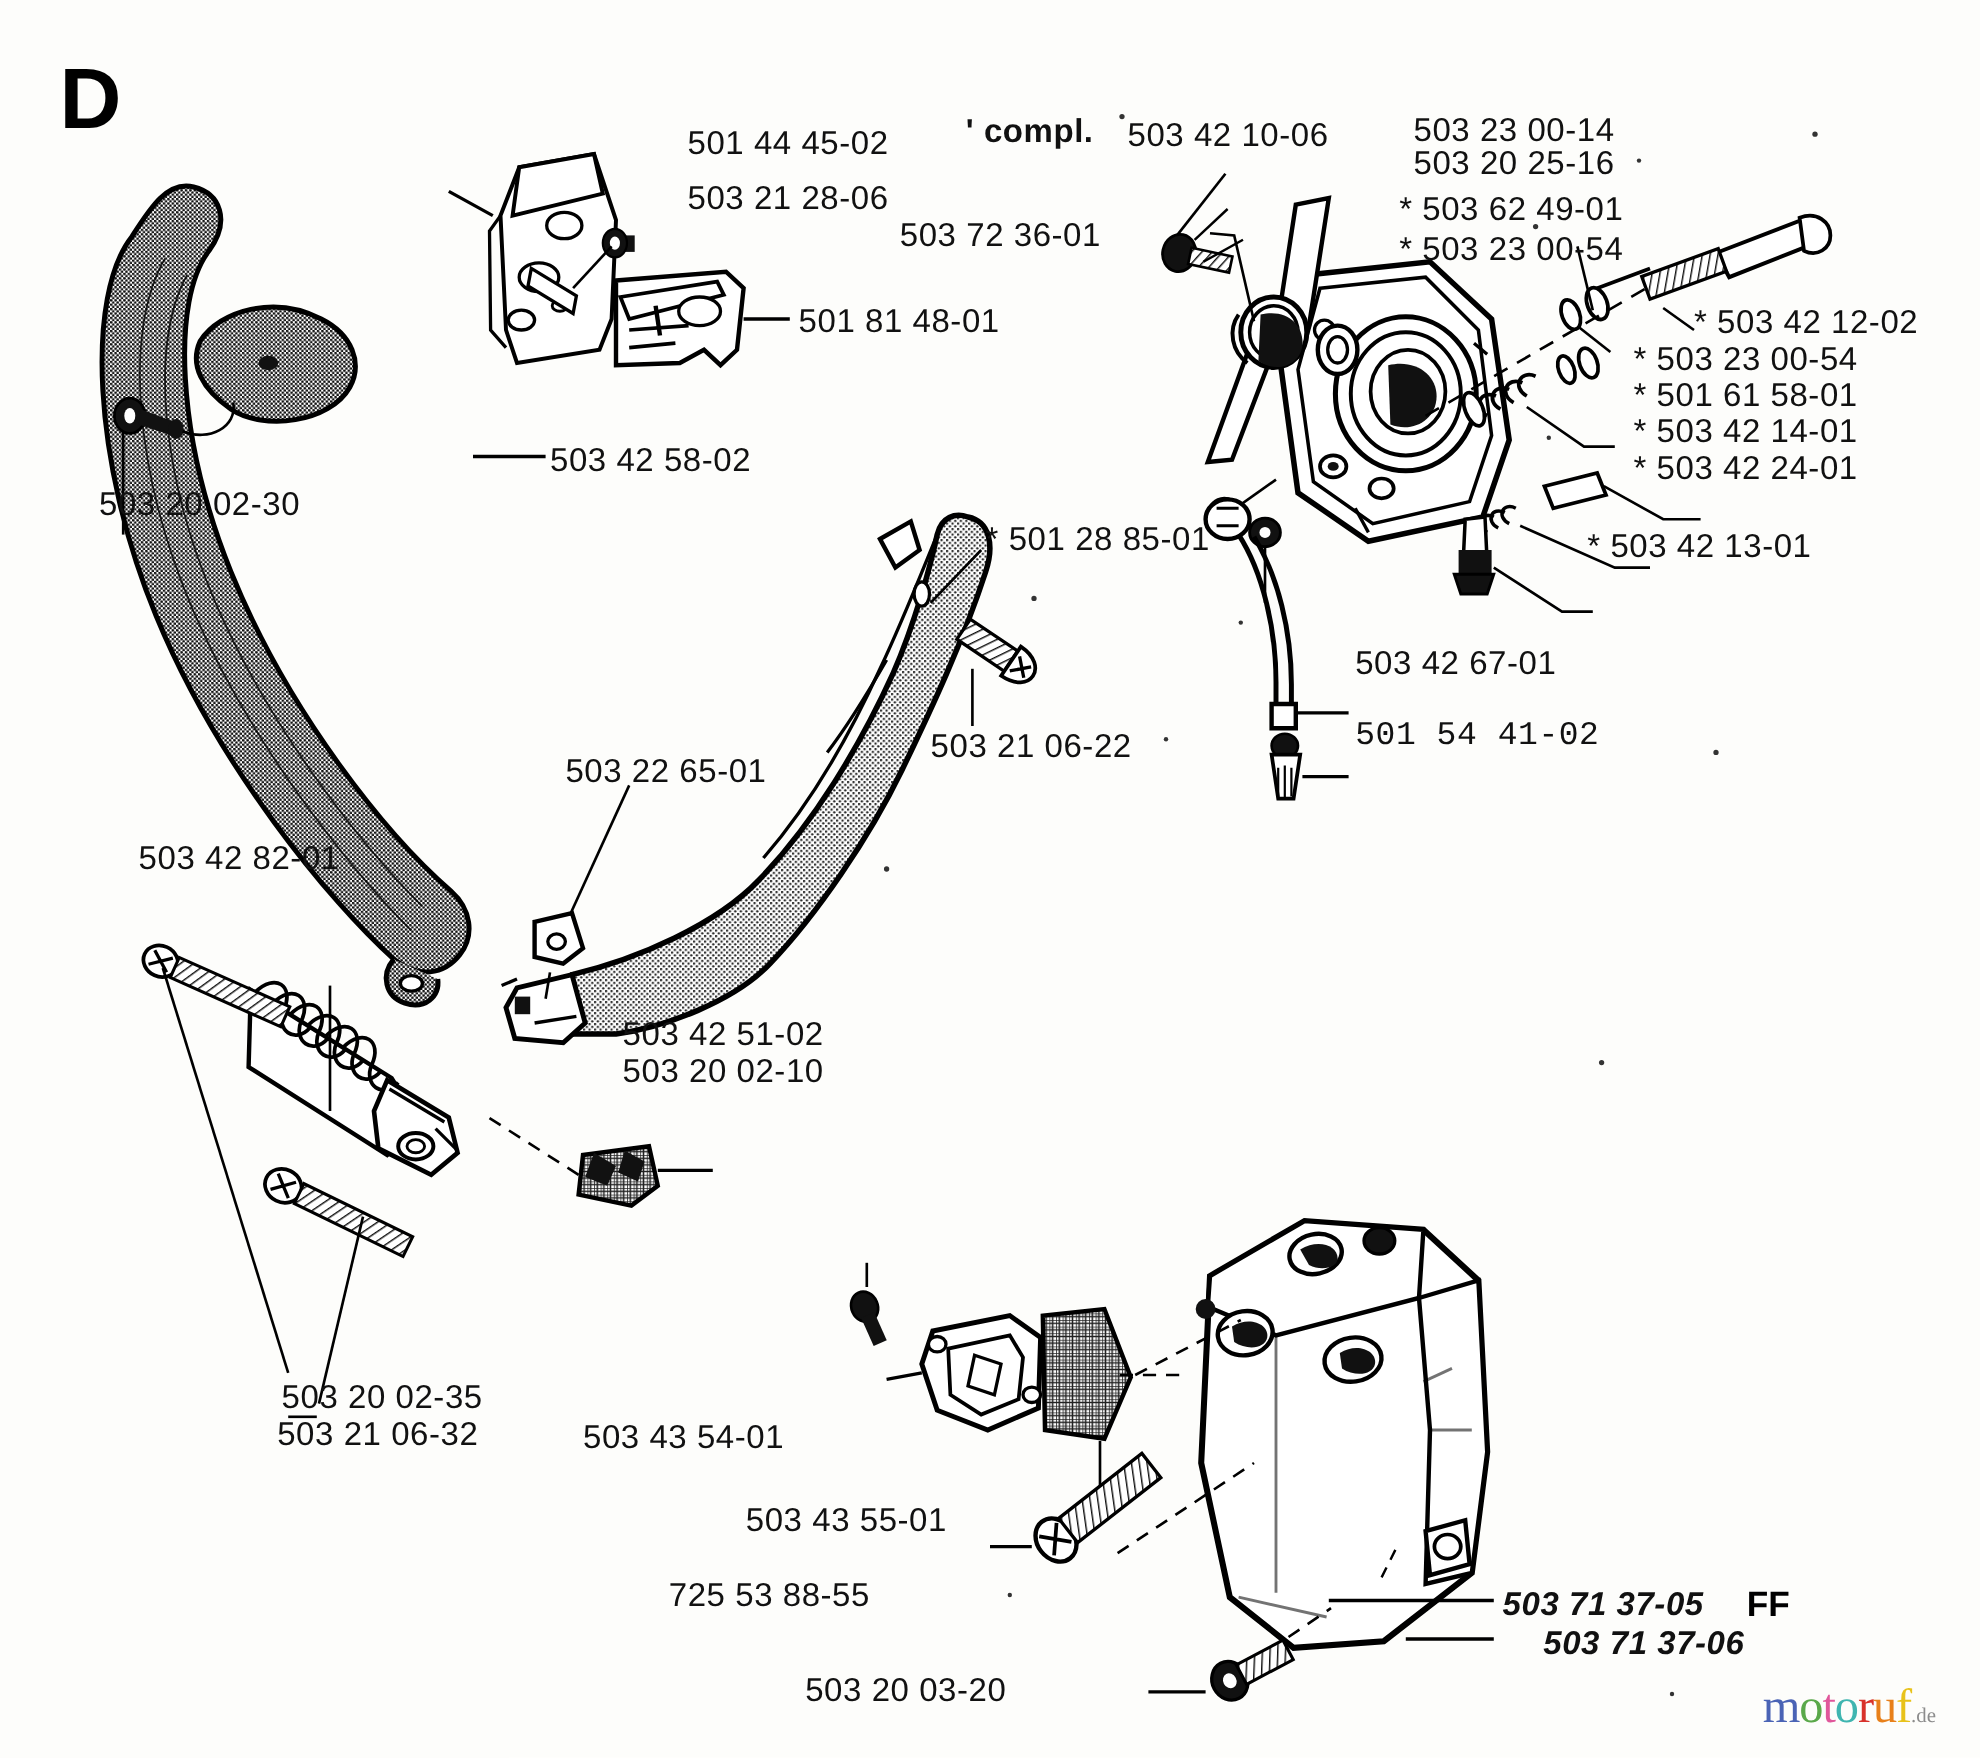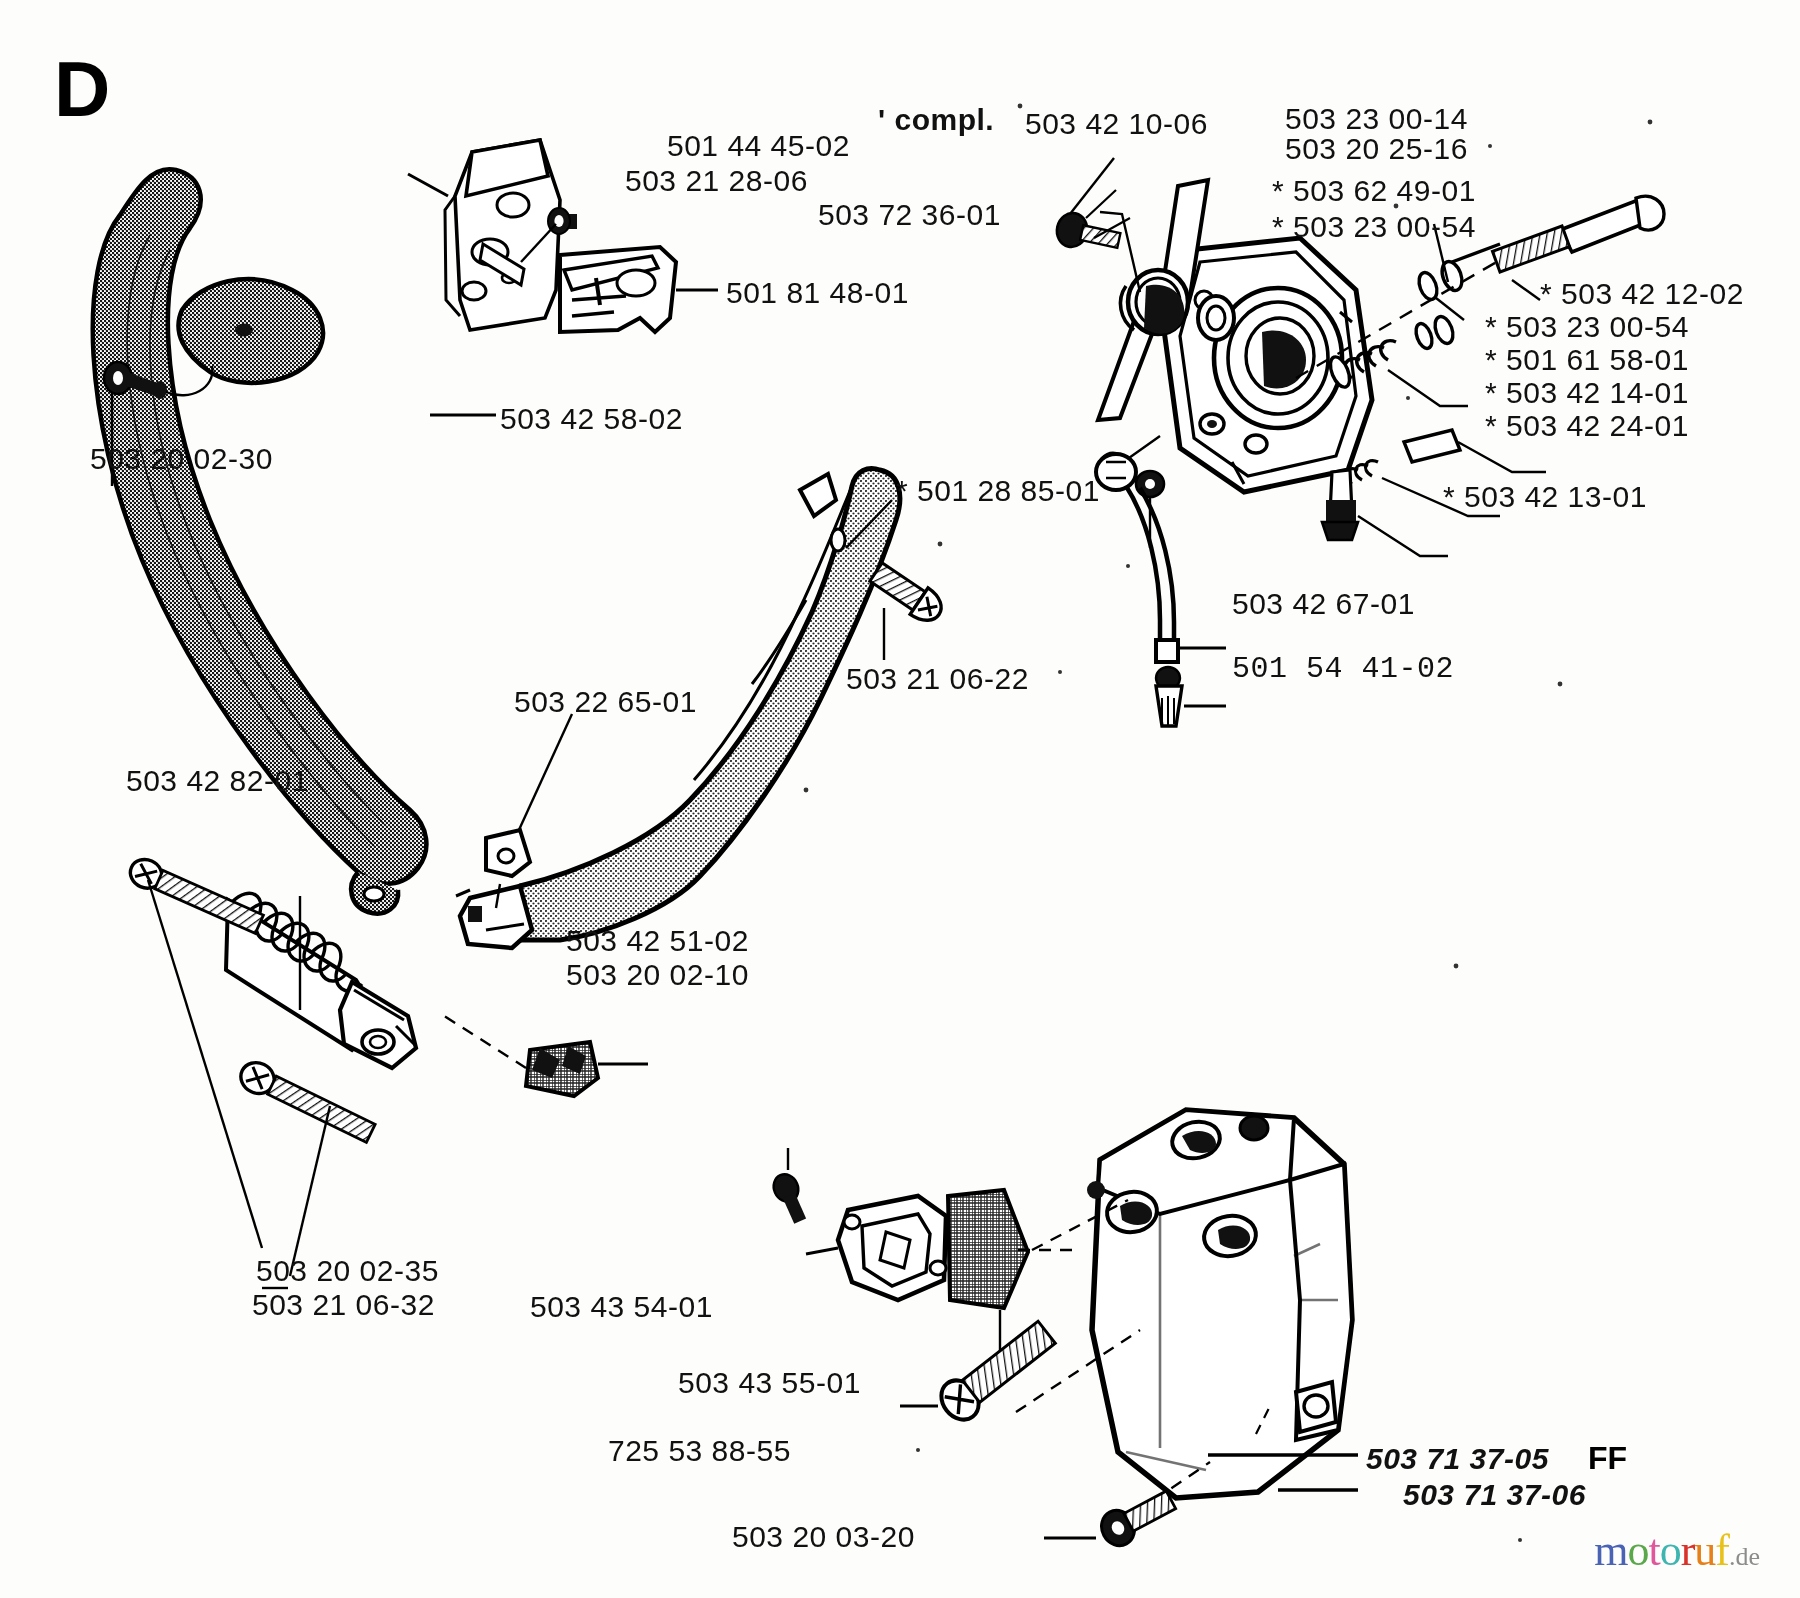--- a/index.html
+++ b/index.html
@@ -42,21 +42,21 @@
   
   .logo{
     position:absolute;
     right:40px;
     bottom:22px;
     font-family:"Liberation Serif", serif;
     font-size:44px;
     letter-spacing:-1px;
     white-space:nowrap;
   }
-  .logo .sfx{font-size:26px;color:#8c8c8c;letter-spacing:0;}
+  .logo .sfx{font-size:19px;color:#8c8c8c;letter-spacing:0;}
   svg.art{position:absolute;left:0;top:0;width:1800px;height:1598px;pointer-events:none;}
 </style>
 </head>
 <body>
 
 <div id="page">
 
   <svg class="art" viewBox="0 0 1800 1598">
     <defs>
       <pattern id="hatchPat" patternUnits="userSpaceOnUse" width="5" height="5">
@@ -407,21 +407,21 @@
       <circle cx="1520" cy="1540" r="2"></circle>
       <circle cx="1408" cy="398" r="2"></circle>
     </g>
   </svg>
 
   <div class="section-letter">D</div>
 
   <div class="lbl bold" style="left:878px; top:101px;">' compl.</div>
   <div class="lbl" style="left:1025px; top:105px;">503 42 10-06</div>
 
-  <div class="lbl" style="left:625px; top:127px;margin-left:42px;">501 44 45-02</div>
+  <div class="lbl" style="left:625px; top:112px;">501 44 45-02</div>
   <div class="lbl" style="left:625px; top:162px;">503 21 28-06</div>
 
   <div class="lbl" style="left:726px; top:274px;">501 81 48-01</div>
 
   <div class="lbl" style="left:1285px; top:100px;">503 23 00-14</div>
   <div class="lbl" style="left:1285px; top:130px;">503 20 25-16</div>
   <div class="lbl" style="left:1272px; top:172px;">* 503 62 49-01</div>
   <div class="lbl" style="left:1272px; top:208px;">* 503 23 00-54</div>
 
   <div class="lbl" style="left:818px; top:196px;">503 72 36-01</div>

